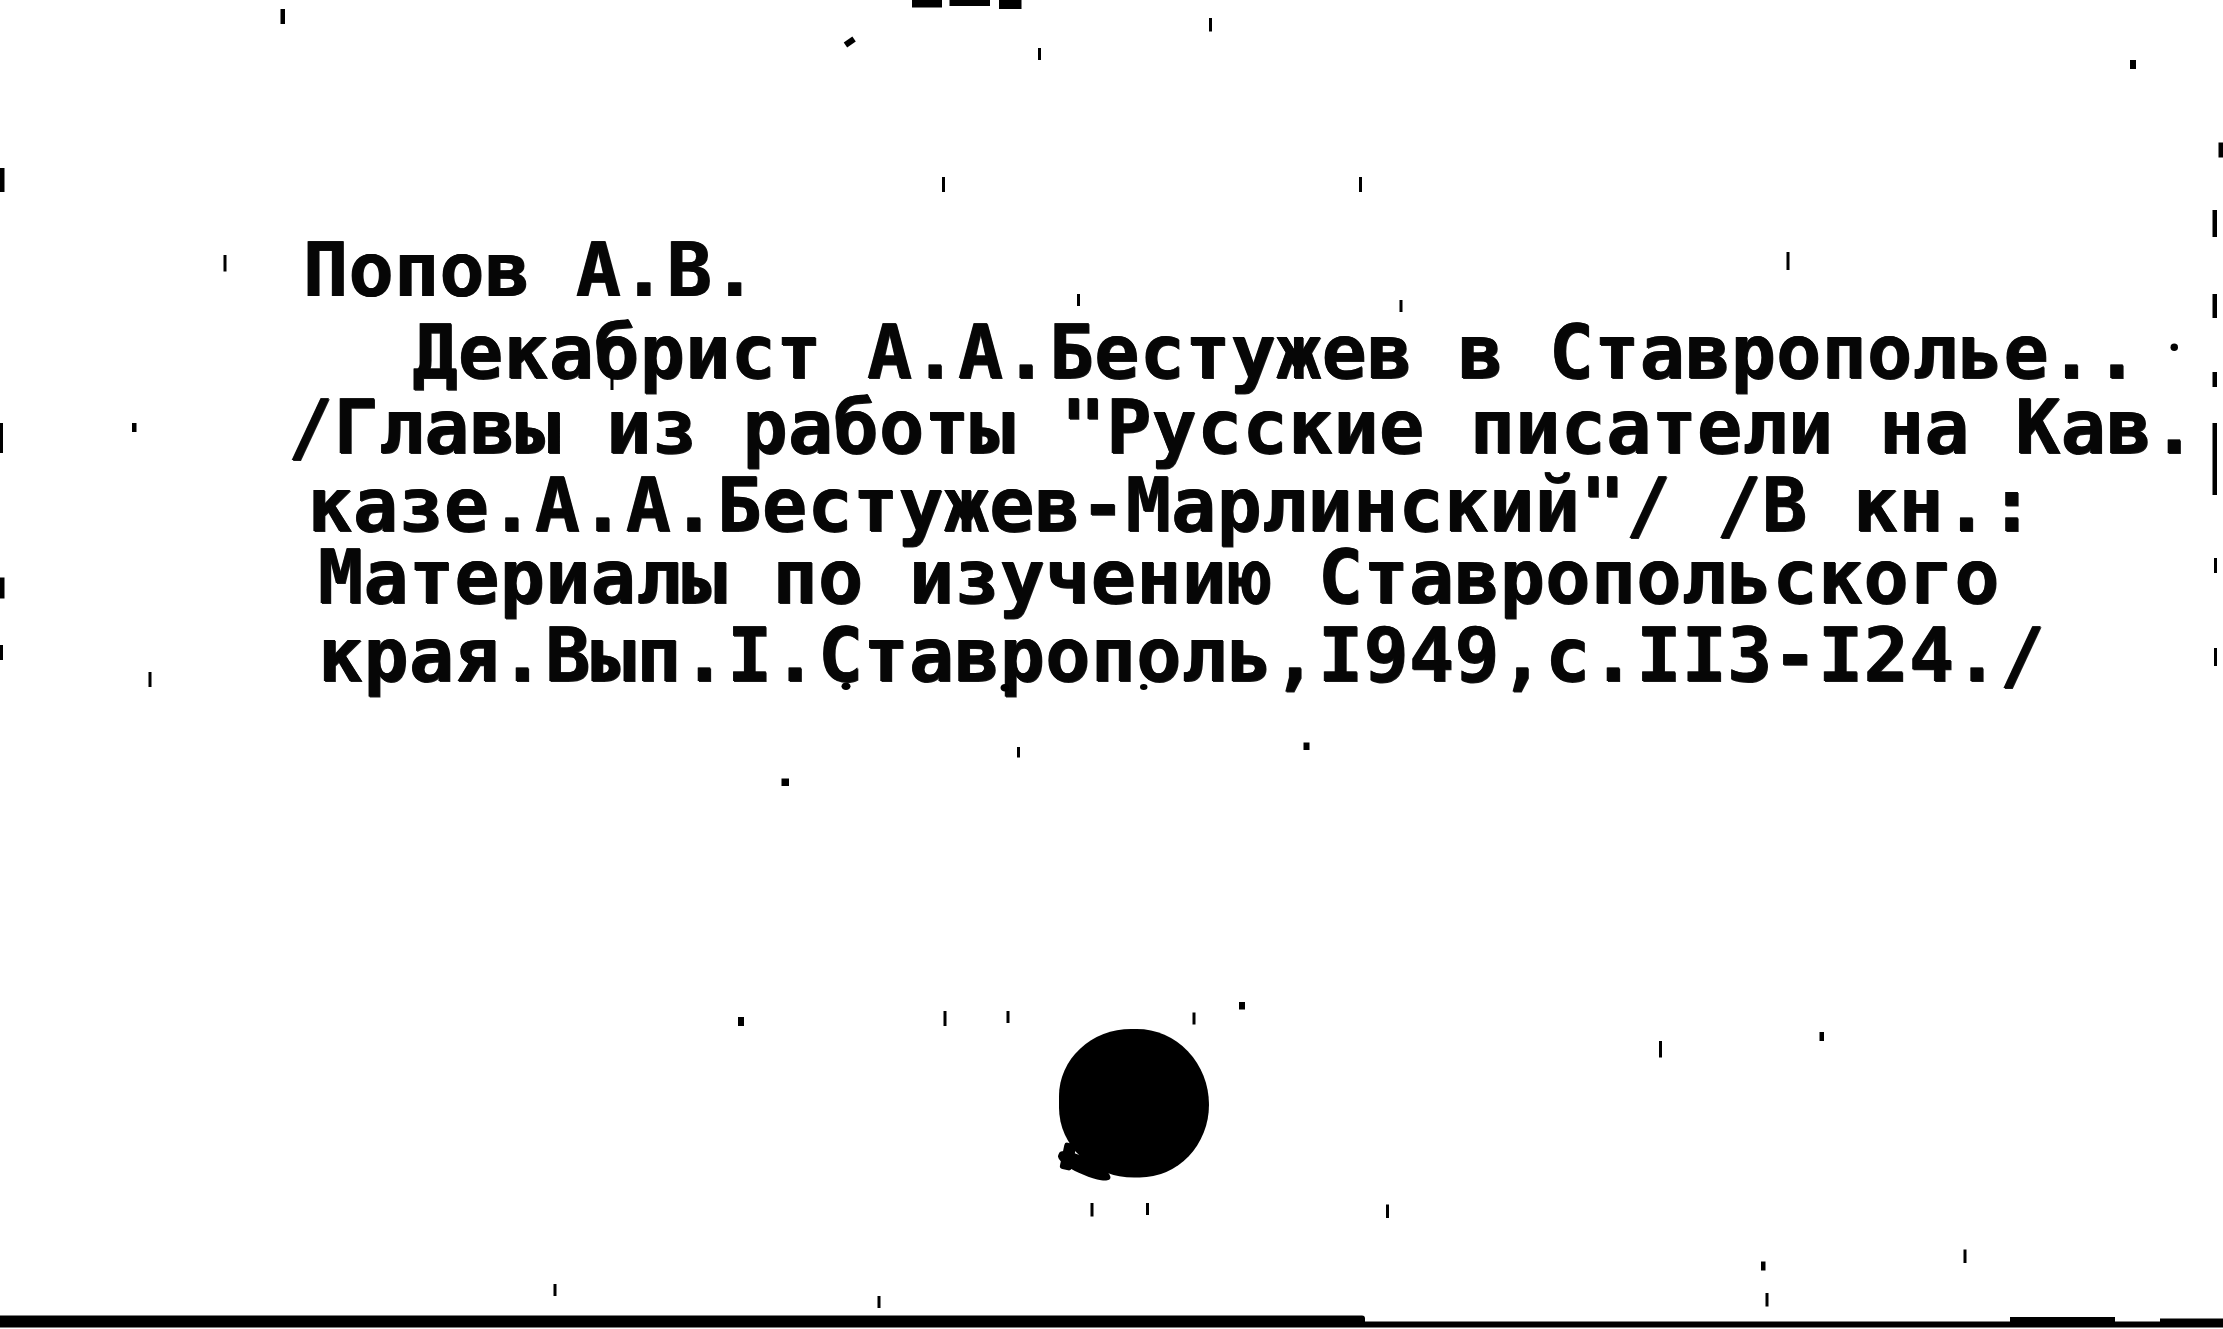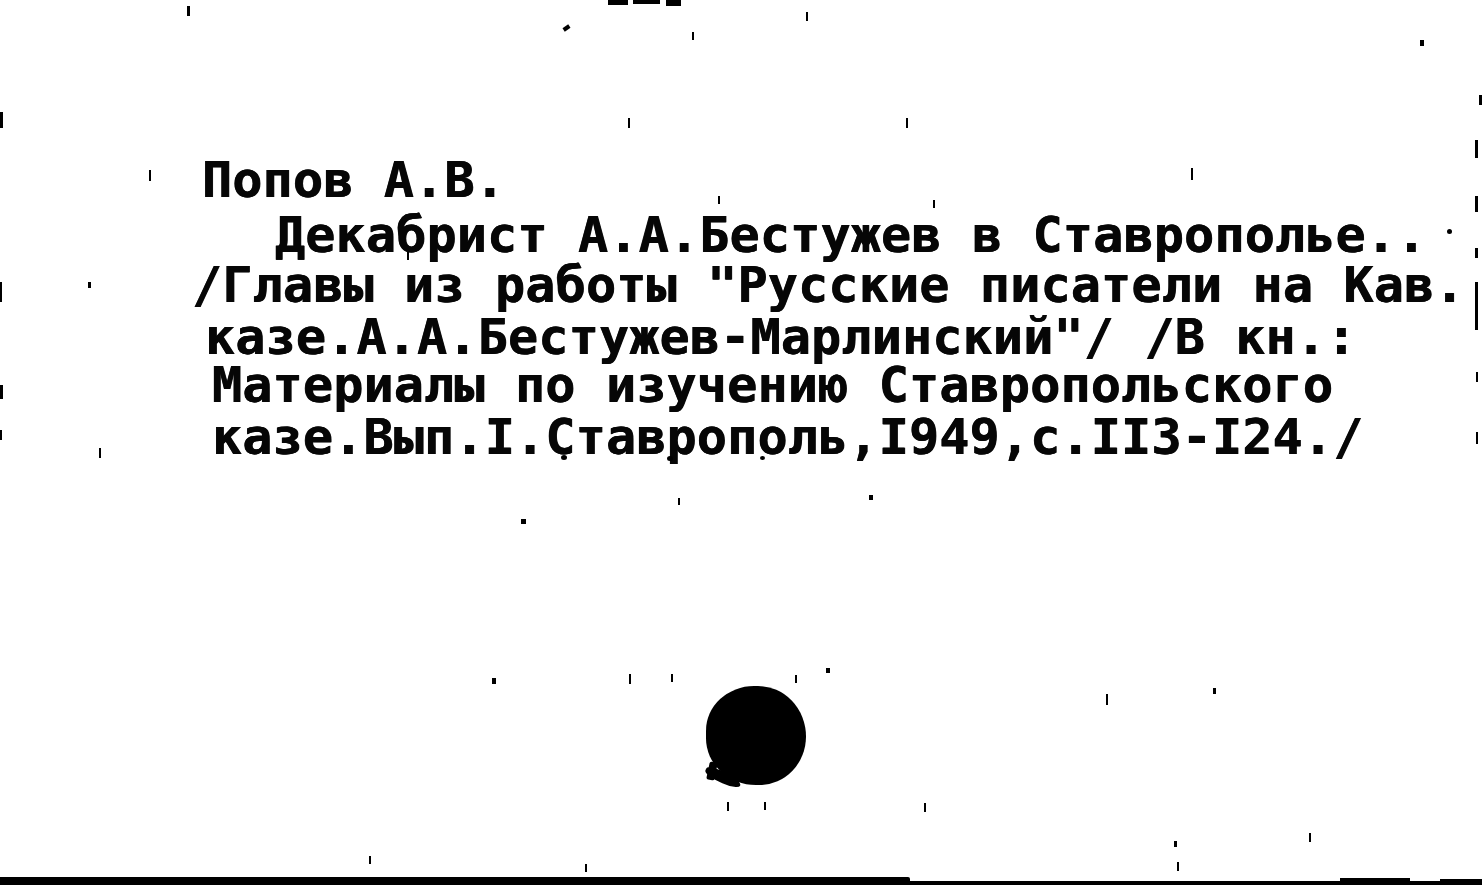--- a/index.html
+++ b/index.html
@@ -87,21 +87,21 @@
 </head>
 <body>
 
 <div id="card">
 
   <div class="line l1">Попов А.В.</div>
   <div class="line l2">Декабрист А.А.Бестужев в Ставрополье..</div>
   <div class="line l3">/Главы из работы "Русские писатели на Кав.</div>
   <div class="line l4">казе.А.А.Бестужев-Марлинский"/ /В кн.:</div>
   <div class="line l5">Материалы по изучению Ставропольского</div>
-  <div class="line l6">казе.Вып.I.Ставрополь,I949,с.II3-I24./</div>
+  <div class="line l6">края.Вып.I.Ставрополь,I949,с.II3-I24./</div>
 
   <div class="hole"></div>
   <div class="hole-tail-a"></div>
   <div class="hole-tail-b"></div>
 
   <div class="edge" style="left:608px;top:0;width:20px;height:5px;"></div>
   <div class="edge" style="left:633px;top:0;width:27px;height:4px;"></div>
   <div class="edge" style="left:666px;top:0;width:15px;height:6px;"></div>
 
   <div class="bottom-thick"></div>

